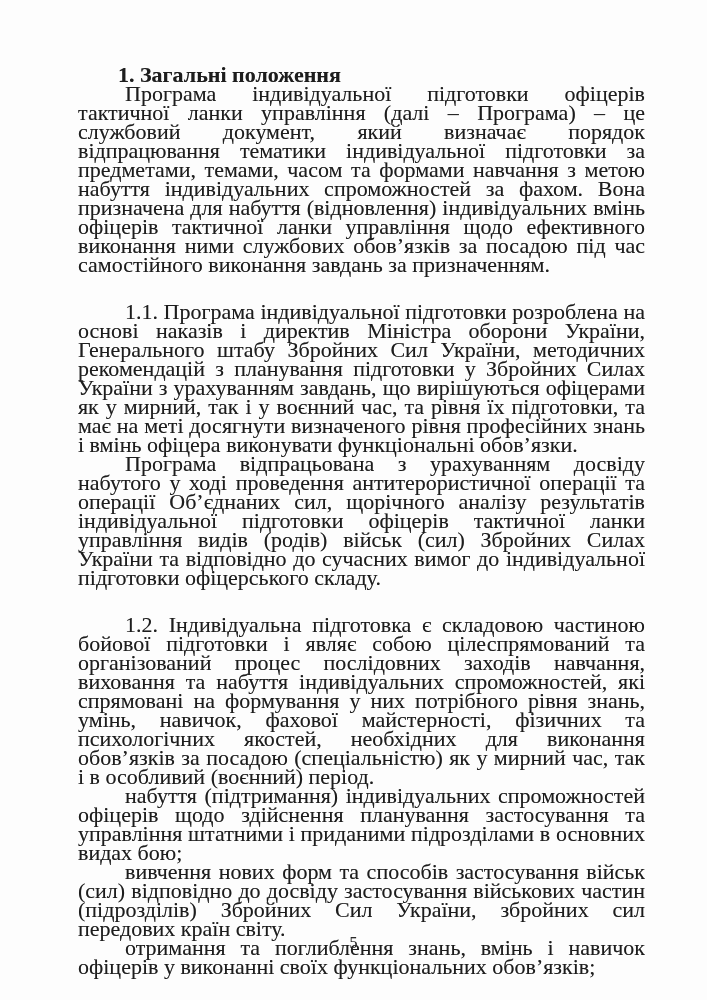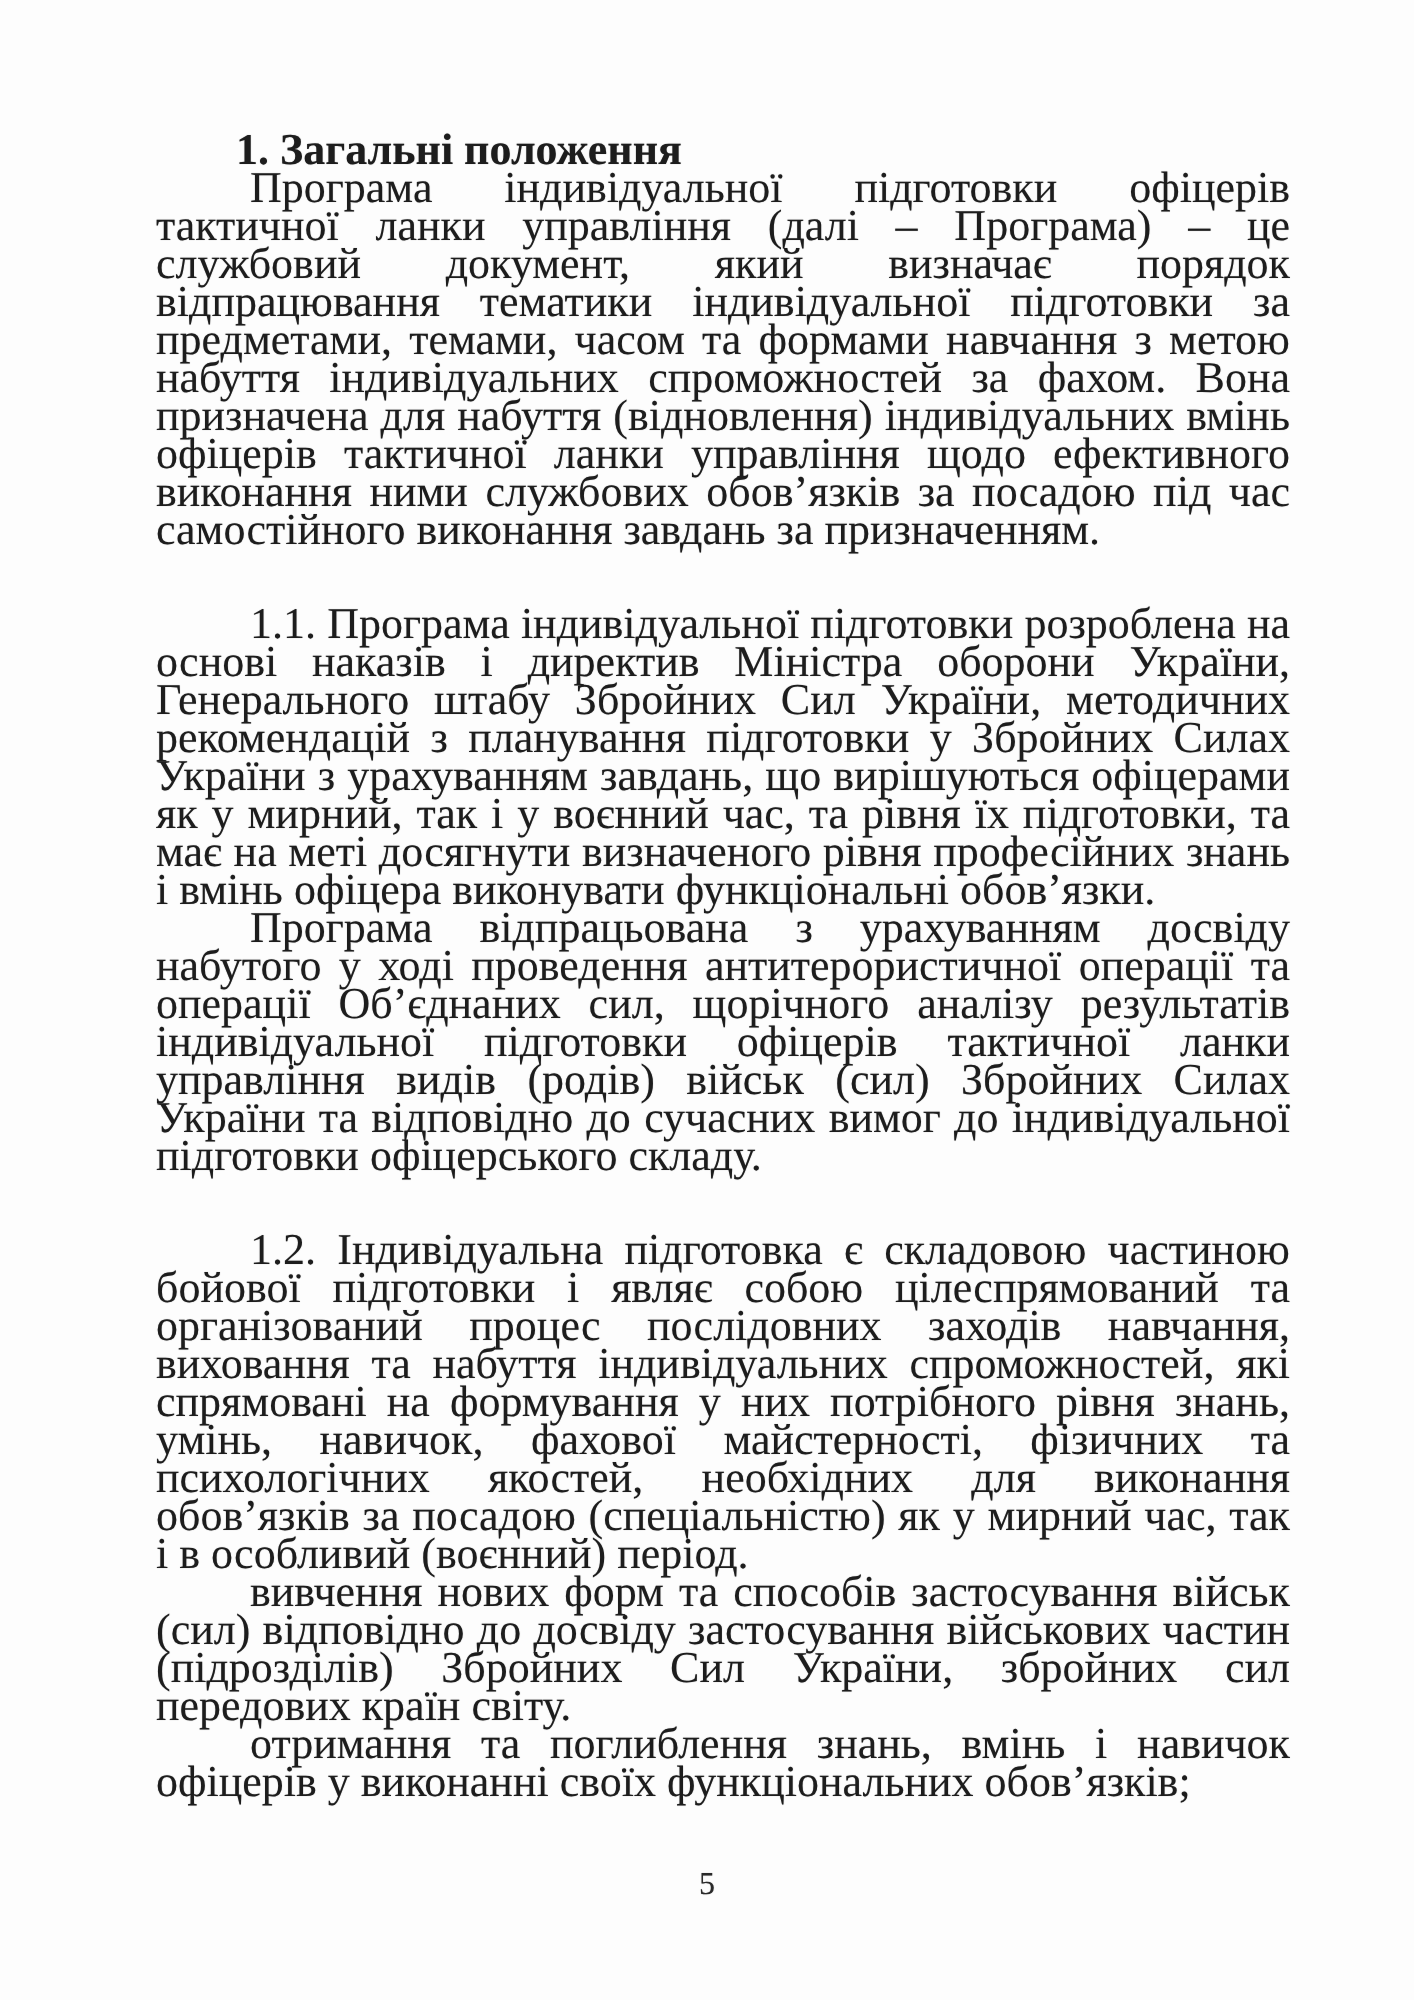--- a/index.html
+++ b/index.html
@@ -53,17 +53,18 @@
 </head>
 <body>
 
 <div class="page">
   <div class="content">
     <p class="heading">1. Загальні положення</p>
     <p>Програма індивідуальної підготовки офіцерів тактичної ланки управління (далі – Програма) – це службовий документ, який визначає порядок відпрацювання тематики індивідуальної підготовки за предметами, темами, часом та формами навчання з метою набуття індивідуальних спроможностей за фахом. Вона призначена для набуття (відновлення) індивідуальних вмінь офіцерів тактичної ланки управління щодо ефективного виконання ними службових обов’язків за посадою під час самостійного виконання завдань за призначенням.</p>
     <p class="sect">1.1. Програма індивідуальної підготовки розроблена на основі наказів і директив Міністра оборони України, Генерального штабу Збройних Сил України, методичних рекомендацій з планування підготовки у Збройних Силах України з урахуванням завдань, що вирішуються офіцерами як у мирний, так і у воєнний час, та рівня їх підготовки, та має на меті досягнути визначеного рівня професійних знань і вмінь офіцера виконувати функціональні обов’язки.</p>
     <p>Програма відпрацьована з урахуванням досвіду набутого у ході проведення антитерористичної операції та операції Об’єднаних сил, щорічного аналізу результатів індивідуальної підготовки офіцерів тактичної ланки управління видів (родів) військ (сил) Збройних Силах України та відповідно до сучасних вимог до індивідуальної підготовки офіцерського складу.</p>
     <p class="sect">1.2. Індивідуальна підготовка є складовою частиною бойової підготовки і являє собою цілеспрямований та організований процес послідовних заходів навчання, виховання та набуття індивідуальних спроможностей, які спрямовані на формування у них потрібного рівня знань, умінь, навичок, фахової майстерності, фізичних та психологічних якостей, необхідних для виконання обов’язків за посадою (спеціальністю) як у мирний час, так і в особливий (воєнний) період.</p>
+    <p>набуття (підтримання) індивідуальних спроможностей офіцерів щодо здійснення планування застосування та управління штатними і приданими підрозділами в основних видах бою;</p>
     <p>вивчення нових форм та способів застосування військ (сил) відповідно до досвіду застосування військових частин (підрозділів) Збройних Сил України, збройних сил передових країн світу.</p>
     <p>отримання та поглиблення знань, вмінь і навичок офіцерів у виконанні своїх функціональних обов’язків;</p>
   </div>
   <div class="page-number">5</div>
 </div>
 
 </body></html>

